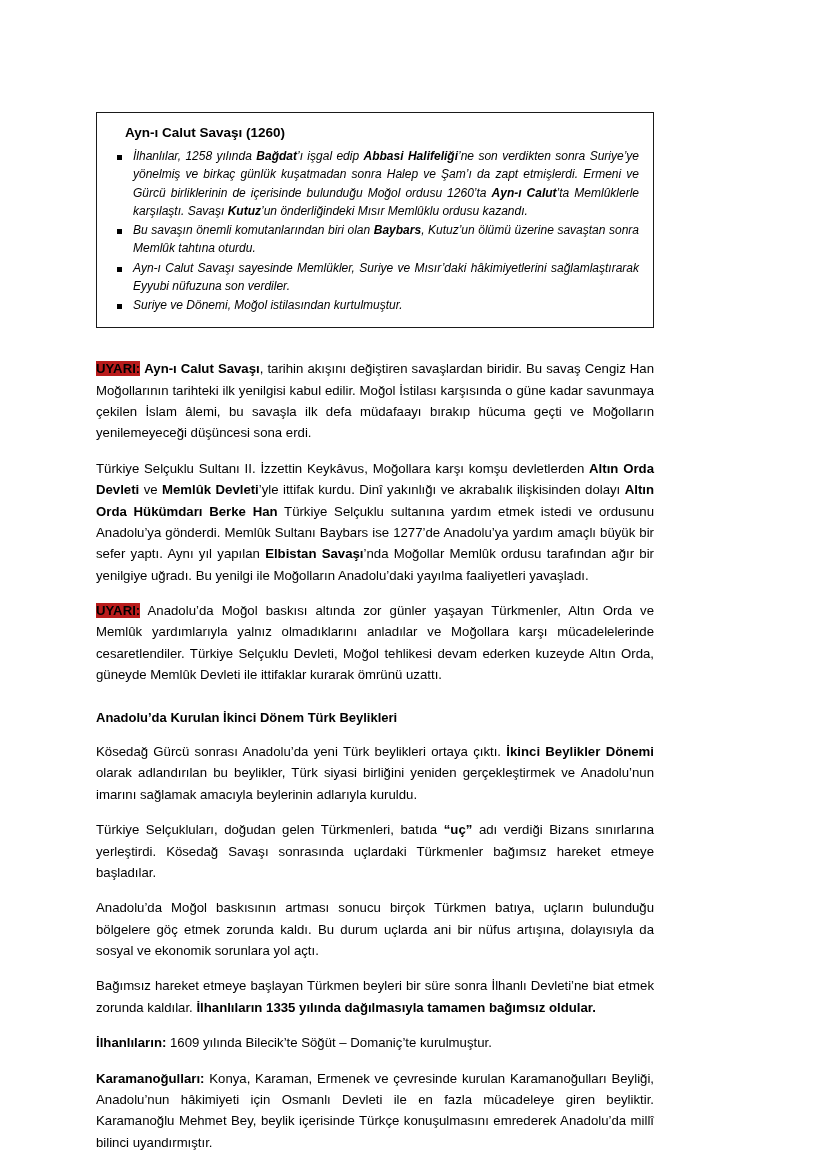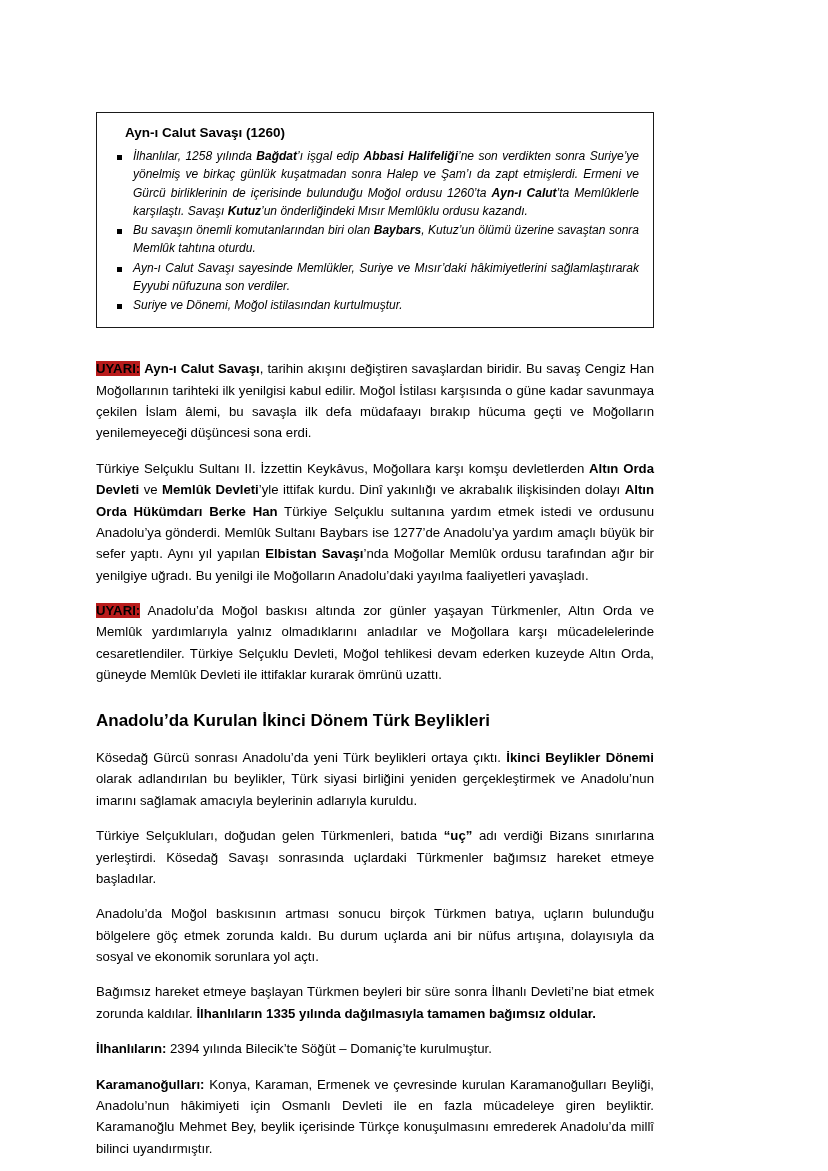--- a/index.html
+++ b/index.html
@@ -63,21 +63,21 @@
     line-height: 1.62;
     margin: 0 0 14px 0;
     text-align: justify;
   }
   .hl {
     background: #b91c1c;
     font-weight: bold;
   }
   b, strong { font-weight: bold; }
   h2.section-heading {
-    font-size: 17px;
+    font-size: 13px;
     font-weight: bold;
     margin: 22px 0 14px 0;
     line-height: 1.5;
   }
 </style>
 </head>
 <body>
 
 <div class="page">
 
@@ -97,17 +97,17 @@
       <p class="para"><span class="hl">UYARI:</span><span> Anadolu’da Moğol baskısı altında zor günler yaşayan Türkmenler, Altın Orda ve Memlûk yardımlarıyla yalnız olmadıklarını anladılar ve Moğollara karşı mücadelelerinde cesaretlendiler. Türkiye Selçuklu Devleti, Moğol tehlikesi devam ederken kuzeyde Altın Orda, güneyde Memlûk Devleti ile ittifaklar kurarak ömrünü uzattı.</span></p>
     </div>
 
   <h2 class="section-heading">Anadolu’da Kurulan İkinci Dönem Türk Beylikleri</h2>
 
   <div id="paras-bottom">
       <p class="para"><span>Kösedağ Gürcü sonrası Anadolu’da yeni Türk beylikleri ortaya çıktı. </span><b>İkinci Beylikler Dönemi</b><span> olarak adlandırılan bu beylikler, Türk siyasi birliğini yeniden gerçekleştirmek ve Anadolu’nun imarını sağlamak amacıyla beylerinin adlarıyla kuruldu.</span></p>
       <p class="para"><span>Türkiye Selçukluları, doğudan gelen Türkmenleri, batıda </span><b>“uç”</b><span> adı verdiği Bizans sınırlarına yerleştirdi. Kösedağ Savaşı sonrasında uçlardaki Türkmenler bağımsız hareket etmeye başladılar.</span></p>
       <p class="para"><span>Anadolu’da Moğol baskısının artması sonucu birçok Türkmen batıya, uçların bulunduğu bölgelere göç etmek zorunda kaldı. Bu durum uçlarda ani bir nüfus artışına, dolayısıyla da sosyal ve ekonomik sorunlara yol açtı.</span></p>
       <p class="para"><span>Bağımsız hareket etmeye başlayan Türkmen beyleri bir süre sonra İlhanlı Devleti’ne biat etmek zorunda kaldılar. </span><b>İlhanlıların 1335 yılında dağılmasıyla tamamen bağımsız oldular.</b></p>
-      <p class="para"><b>İlhanlıların:</b><span> 2394 yılında Bilecik’te Söğüt – Domaniç’te kurulmuştur.</span></p>
+      <p class="para"><b>İlhanlıların:</b><span> 1609 yılında Bilecik’te Söğüt – Domaniç’te kurulmuştur.</span></p>
       <p class="para"><b>Karamanoğulları:</b><span> Konya, Karaman, Ermenek ve çevresinde kurulan Karamanoğulları Beyliği, Anadolu’nun hâkimiyeti için Osmanlı Devleti ile en fazla mücadeleye giren beyliktir. Karamanoğlu Mehmet Bey, beylik içerisinde Türkçe konuşulmasını emrederek Anadolu’da millî bilinci uyandırmıştır.</span></p>
     </div>
 
 </div>
 
 </body></html>

